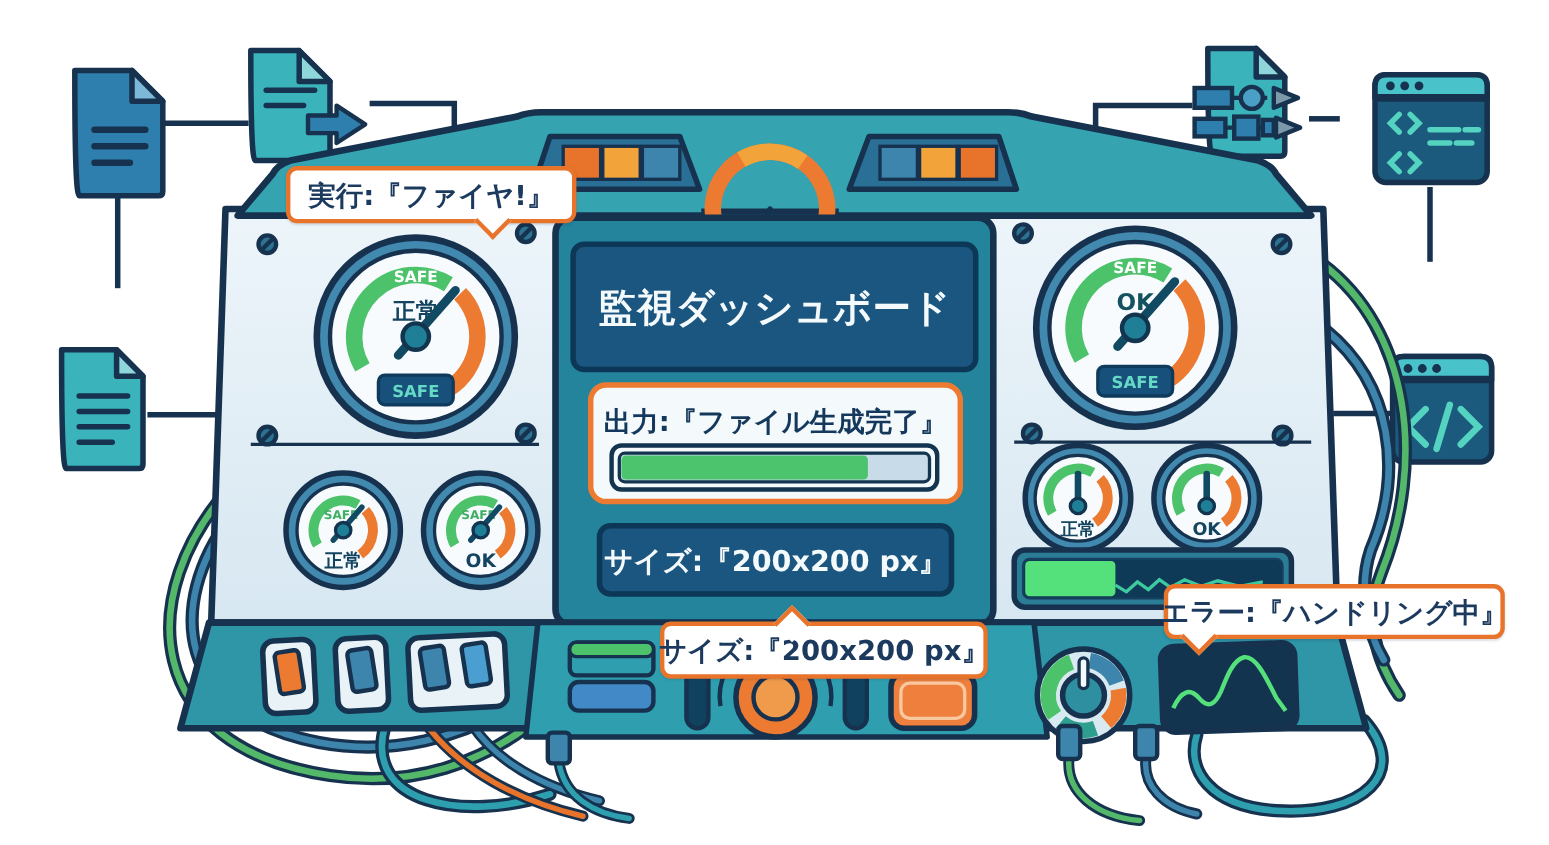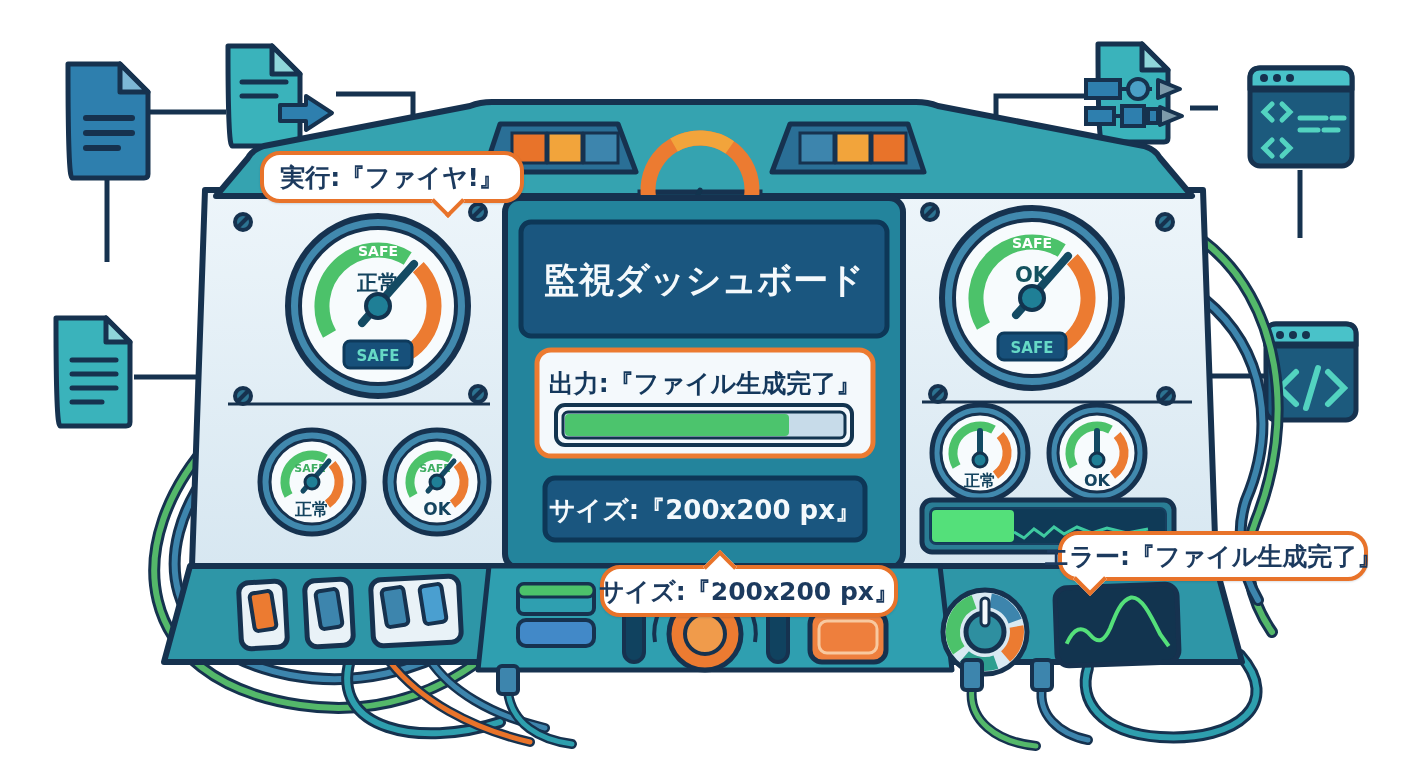--- a/index.html
+++ b/index.html
@@ -1,20 +1,20 @@
 <!DOCTYPE html>
 <html><head>
 <meta charset="utf-8">
 <style>
   html,body{margin:0;padding:0;background:#fff;}
   .stage{position:relative;width:1408px;height:768px;background:#ffffff;overflow:hidden;
          font-family:"DejaVu Sans","Liberation Sans",sans-serif;}
   .stage svg{position:absolute;left:0;top:0;z-index:1;}
   svg text{font-family:"DejaVu Sans","Liberation Sans",sans-serif;}
-  .callout{position:absolute;background:#ffffff;border:4px solid #e8732a;border-radius:20px;
+  .callout{position:absolute;background:#ffffff;border:4px solid #e8732a;border-radius:10px;
            display:flex;align-items:center;justify-content:center;font-weight:bold;color:#1c3a5e;
            z-index:5;font-size:25px;white-space:nowrap;box-shadow:0 1px 2px rgba(20,50,80,.15);}
   .pt{position:absolute;width:20px;height:20px;background:#fff;transform:rotate(45deg);}
   .pt-down{bottom:-14px;border-right:4px solid #e8732a;border-bottom:4px solid #e8732a;}
   .pt-up{top:-14px;border-left:4px solid #e8732a;border-top:4px solid #e8732a;}
 </style>
 </head>
 <body>
 
 <div class="stage">
@@ -349,16 +349,16 @@
   <span>実行:『ファイヤ!』</span>
   <span class="pt pt-down" style="left:172px;"></span>
 </div>
 
 <div class="callout" style="left:600px;top:565px;width:290px;height:44px;">
   <span>サイズ:『200x200 px』</span>
   <span class="pt pt-up" style="left:104px;"></span>
 </div>
 
 <div class="callout" style="left:1058px;top:531px;width:302px;height:42px;">
-  <span>エラー:『ファイル生成完了』</span>
+  <span>エラー:『ハンドリング中』</span>
   <span class="pt pt-down" style="left:16px;"></span>
 </div>
 </div>
 
 </body></html>

